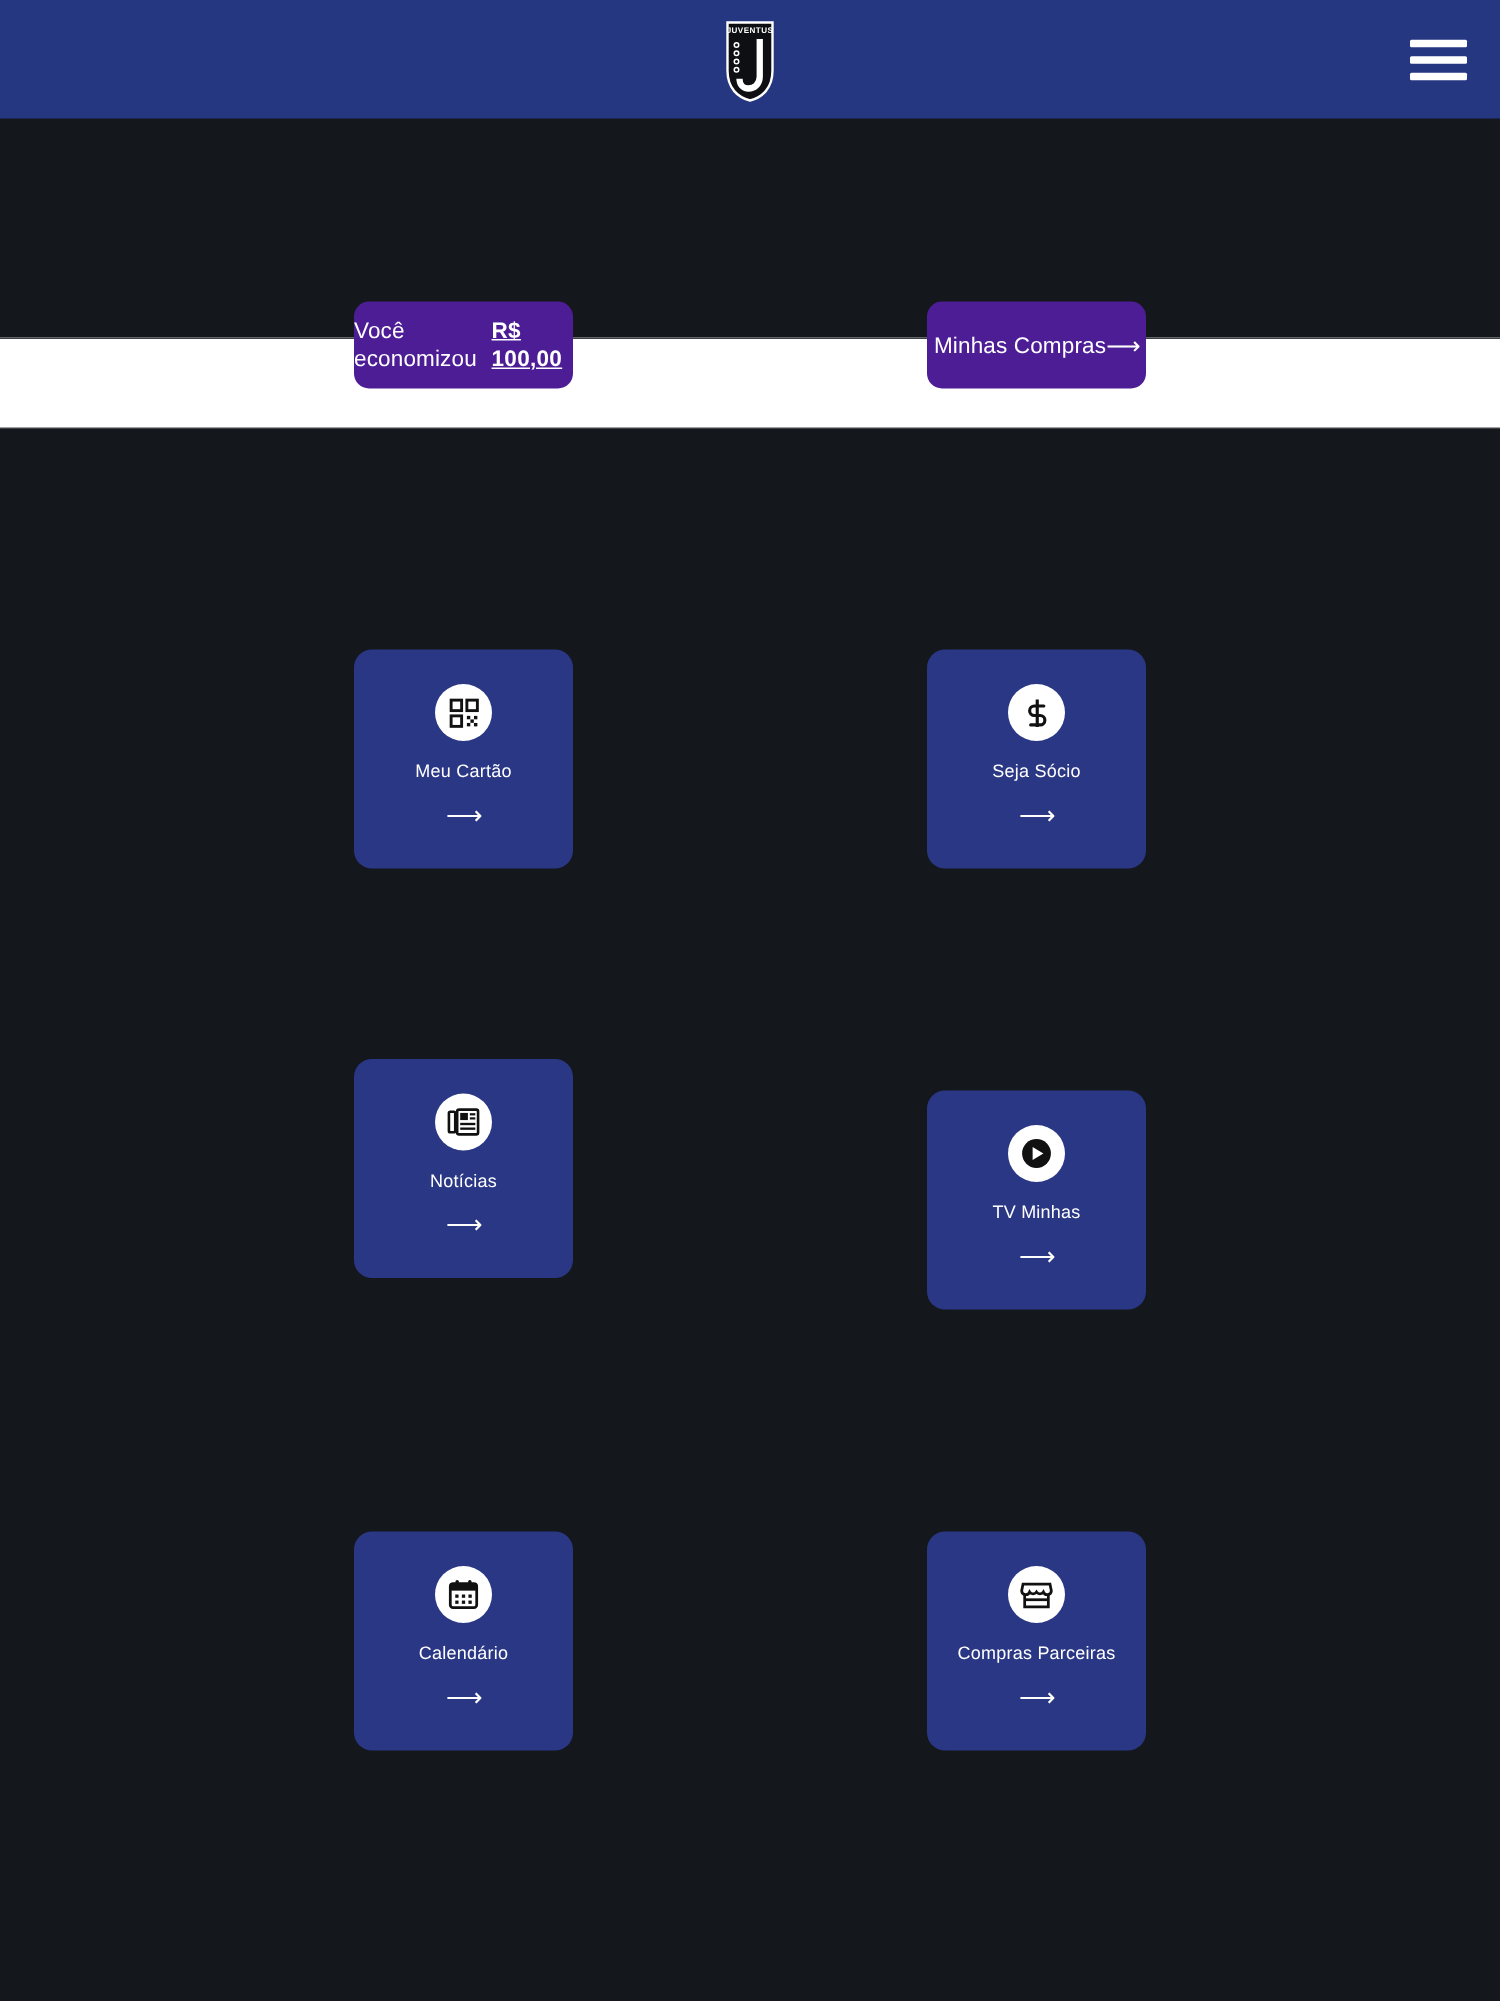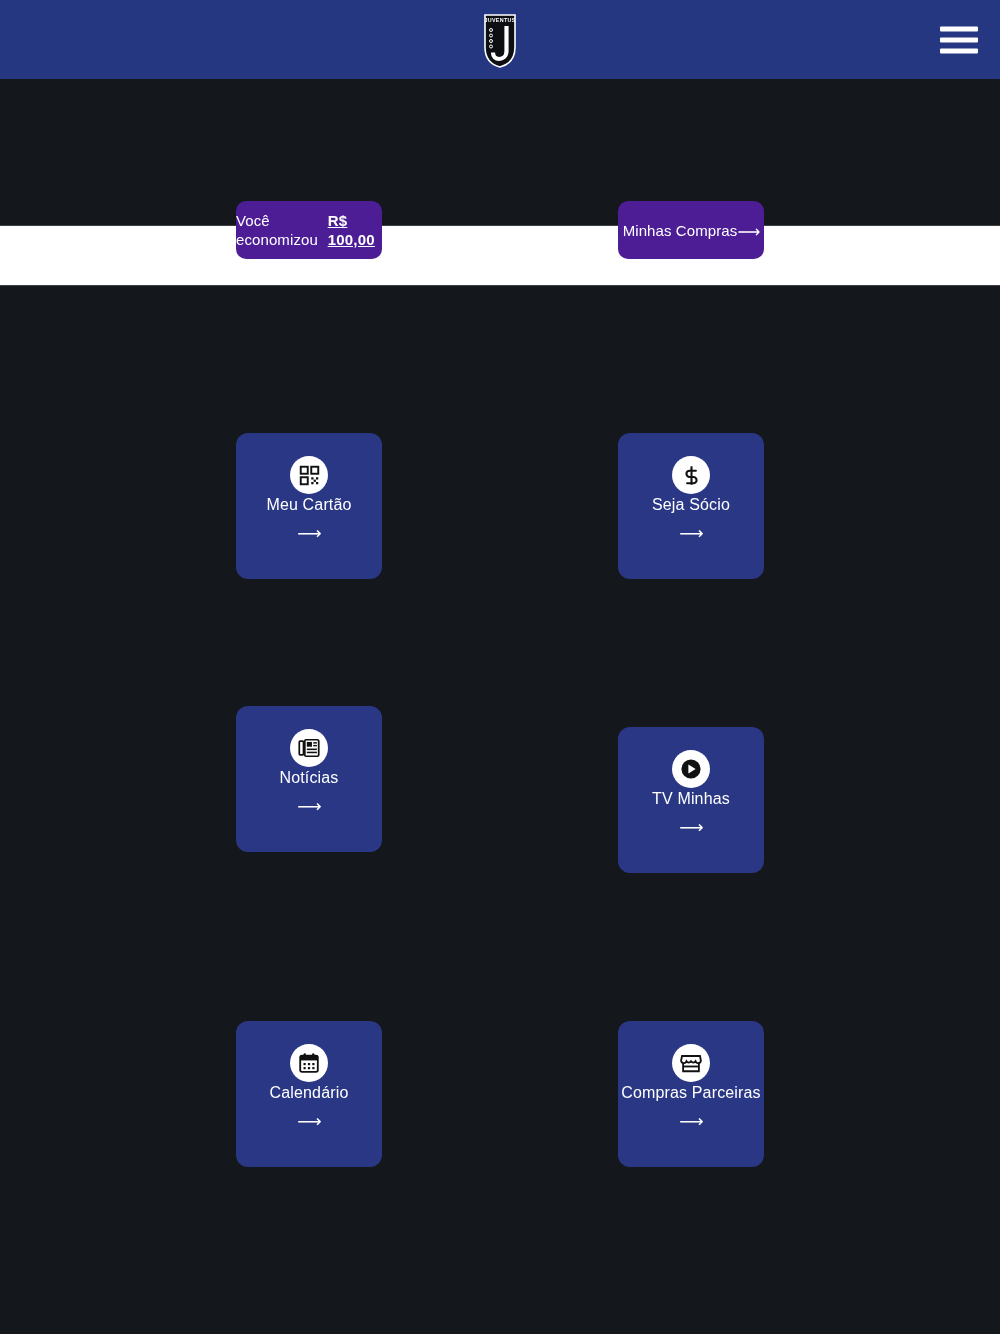--- a/index.html
+++ b/index.html
@@ -124,22 +124,22 @@
     height: 38px;
     margin-top: 23px;
     border-radius: 50%;
     background: #ffffff;
     display: flex;
     align-items: center;
     justify-content: center;
     flex: none;
   }
   .card-label {
-    margin-top: 2px;
-    font-size: 16px;
+    margin-top: 12px;
+    font-size: 12px;
     line-height: 17px;
     font-weight: 400;
     letter-spacing: .15px;
     text-align: left;
     white-space: nowrap;
   }
   .card-arrow {
     margin-top: 12px;
     font-size: 17px;
     line-height: 17px;

